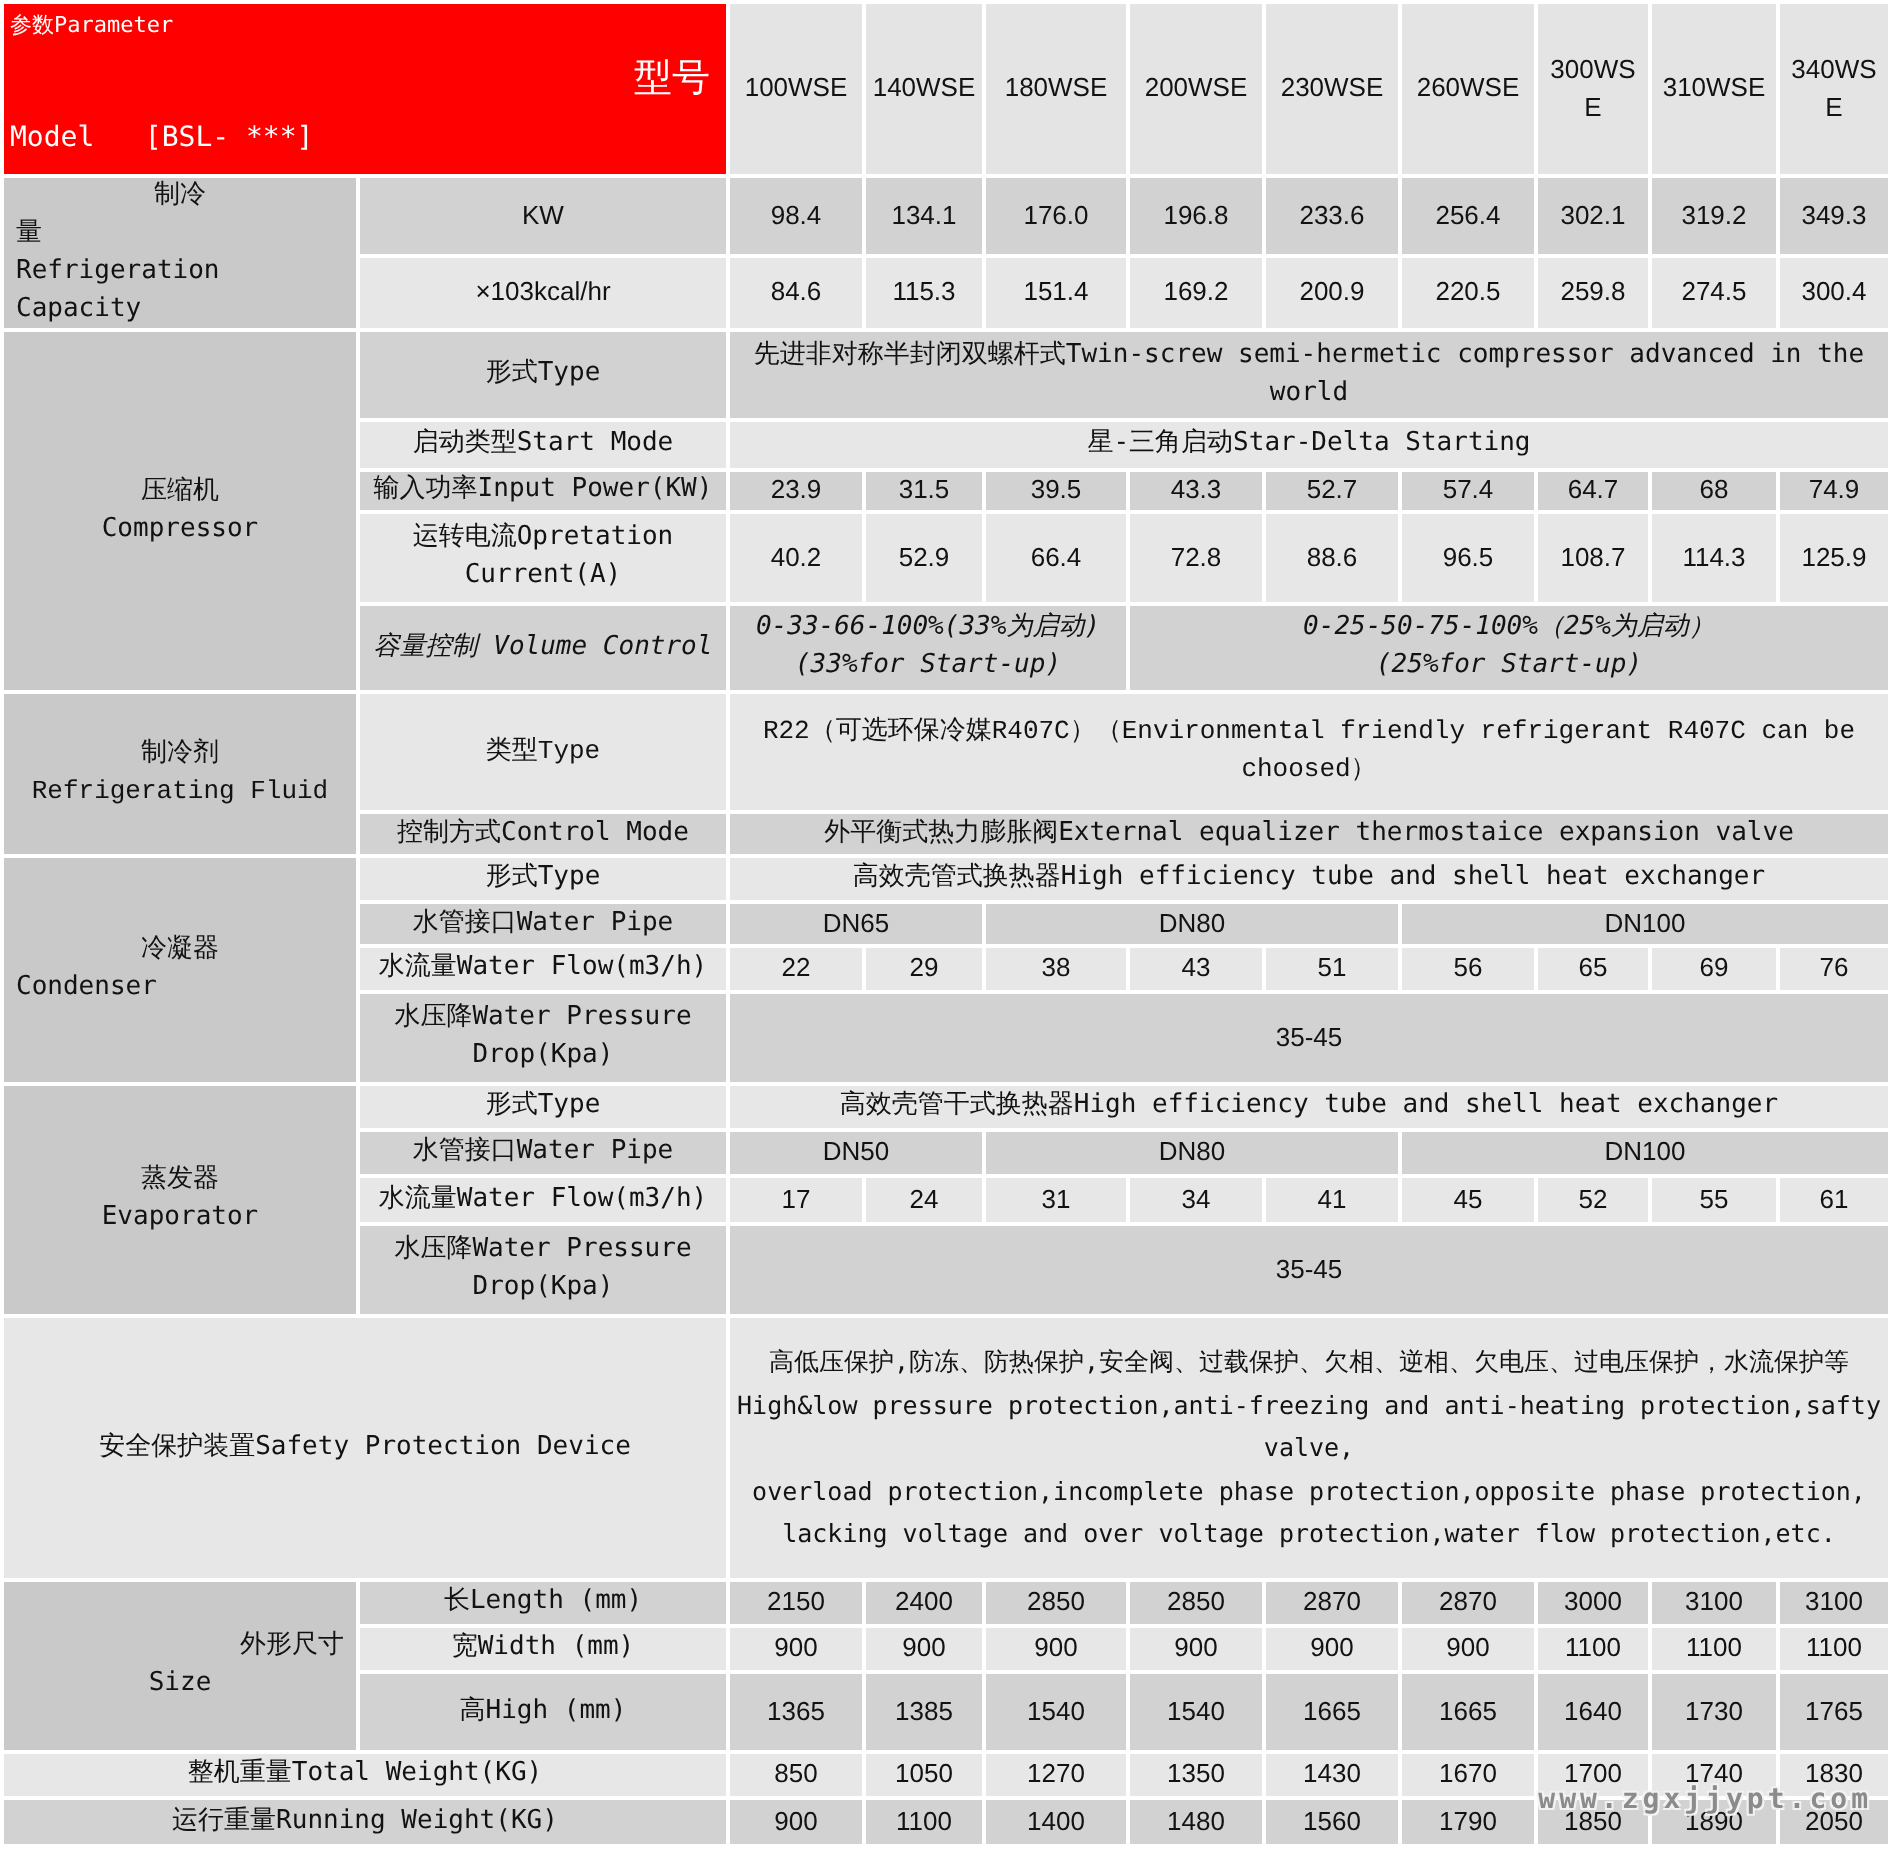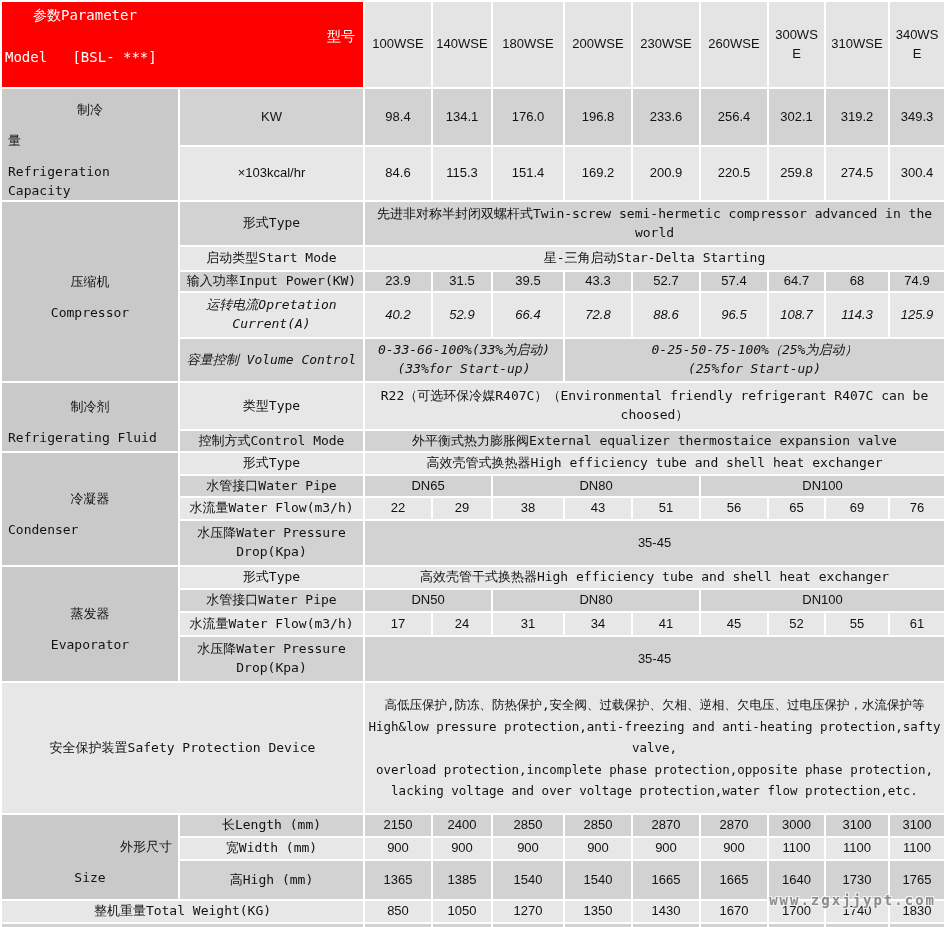--- a/index.html
+++ b/index.html
@@ -6,30 +6,30 @@
   body{width:944px;font-family:"DejaVu Sans Mono","Liberation Sans",monospace,sans-serif;color:#121212;}
   .page{position:relative;width:944px;}
   .titlebar{position:relative;height:48px;background:#000;color:#fff;}
   .title-line1{position:absolute;top:6px;left:0;width:100%;text-align:center;font-size:15px;letter-spacing:1px;}
   .title-line2{position:absolute;top:26px;left:701px;font-size:16px;}
   table{border-collapse:collapse;table-layout:fixed;width:944px;}
   td{border:2px solid #fff;text-align:center;vertical-align:middle;font-size:13px;line-height:1.45;padding:0 2px;overflow:hidden;word-break:break-word;}
   .sd{background:#d2d2d2;}
   .sl{background:#e7e7e7;}
   .cat{background:#c9c9c9;}
-  .cat div{padding:0 4px;margin-top:12px;}
+  .cat div{padding:0 4px;}
   .model{background:#e4e4e4;font-family:"Liberation Sans",sans-serif;}
   .sans{font-family:"Liberation Sans",sans-serif;}
   .pre{white-space:pre-line;}
   .small{font-size:12.5px;line-height:1.72;}
   .red{background:#fe0000;color:#fff;padding:0;}
   .red-in{display:flex;flex-direction:column;justify-content:space-between;height:85px;text-align:left;}
-  .rc-param{font-size:14px;padding:3px 0 0 3px;margin-left:28px;}
-  .rc-type{text-align:right;font-size:14px;padding-right:8px;}
-  .rc-model{font-size:14px;padding:0 0 20px 3px;white-space:pre;}
+  .rc-param{font-size:11px;padding:3px 0 0 3px;}
+  .rc-type{text-align:right;font-size:19px;padding-right:8px;}
+  .rc-model{font-size:14px;padding:0 0 8px 3px;white-space:pre;}
   .watermark{position:absolute;top:892px;right:8px;font-size:14px;font-weight:bold;letter-spacing:2px;color:#8b8b8b;
     text-shadow:1px 1px 0 #f2f2f2,-1px -1px 0 #f2f2f2,1px -1px 0 #f2f2f2,-1px 1px 0 #f2f2f2;}
 </style>
 </head>
 <body>
 
 <div class="page">
 
   <table>
     <colgroup id="cols">
@@ -111,43 +111,43 @@
           <td colspan="1" class="sd sans">23.9</td>
           <td colspan="1" class="sd sans">31.5</td>
           <td colspan="1" class="sd sans">39.5</td>
           <td colspan="1" class="sd sans">43.3</td>
           <td colspan="1" class="sd sans">52.7</td>
           <td colspan="1" class="sd sans">57.4</td>
           <td colspan="1" class="sd sans">64.7</td>
           <td colspan="1" class="sd sans">68</td>
           <td colspan="1" class="sd sans">74.9</td>
         </tr>
-        <tr style="height: 46px; font-style: italic;">
+        <tr style="height: 46px;">
           <td colspan="1" class="sl">运转电流Opretation Current(A)</td>
           <td colspan="1" class="sl sans">40.2</td>
           <td colspan="1" class="sl sans">52.9</td>
           <td colspan="1" class="sl sans">66.4</td>
           <td colspan="1" class="sl sans">72.8</td>
           <td colspan="1" class="sl sans">88.6</td>
           <td colspan="1" class="sl sans">96.5</td>
           <td colspan="1" class="sl sans">108.7</td>
           <td colspan="1" class="sl sans">114.3</td>
           <td colspan="1" class="sl sans">125.9</td>
         </tr>
         <tr style="height: 44px; font-style: italic;">
           <td colspan="1" class="sd">容量控制 Volume Control</td>
           <td colspan="3" class="sd pre">0-33-66-100%(33%为启动)
 (33%for Start-up)</td>
           <td colspan="6" class="sd pre">0-25-50-75-100%（25%为启动）
 (25%for Start-up)</td>
         </tr>
-        <tr style="height: 48px;">
+        <tr style="height: 60px; font-family: Liberation Mono, monospace;">
           <td rowspan="2" class="cat">
             <div style="text-align: center;">制冷剂</div>
-            <div style="text-align: left;">Refrigerating Fluid</div>
+            <div style="text-align: center;">Refrigerating Fluid</div>
           </td>
           <td colspan="1" class="sl">类型Type</td>
           <td colspan="9" class="sl pre">R22（可选环保冷媒R407C）（Environmental friendly refrigerant R407C can be
 choosed）</td>
         </tr>
         <tr style="height: 22px;">
           <td colspan="1" class="sd">控制方式Control Mode</td>
           <td colspan="9" class="sd">外平衡式热力膨胀阀External equalizer thermostaice expansion valve</td>
         </tr>
         <tr style="height: 23px;">

